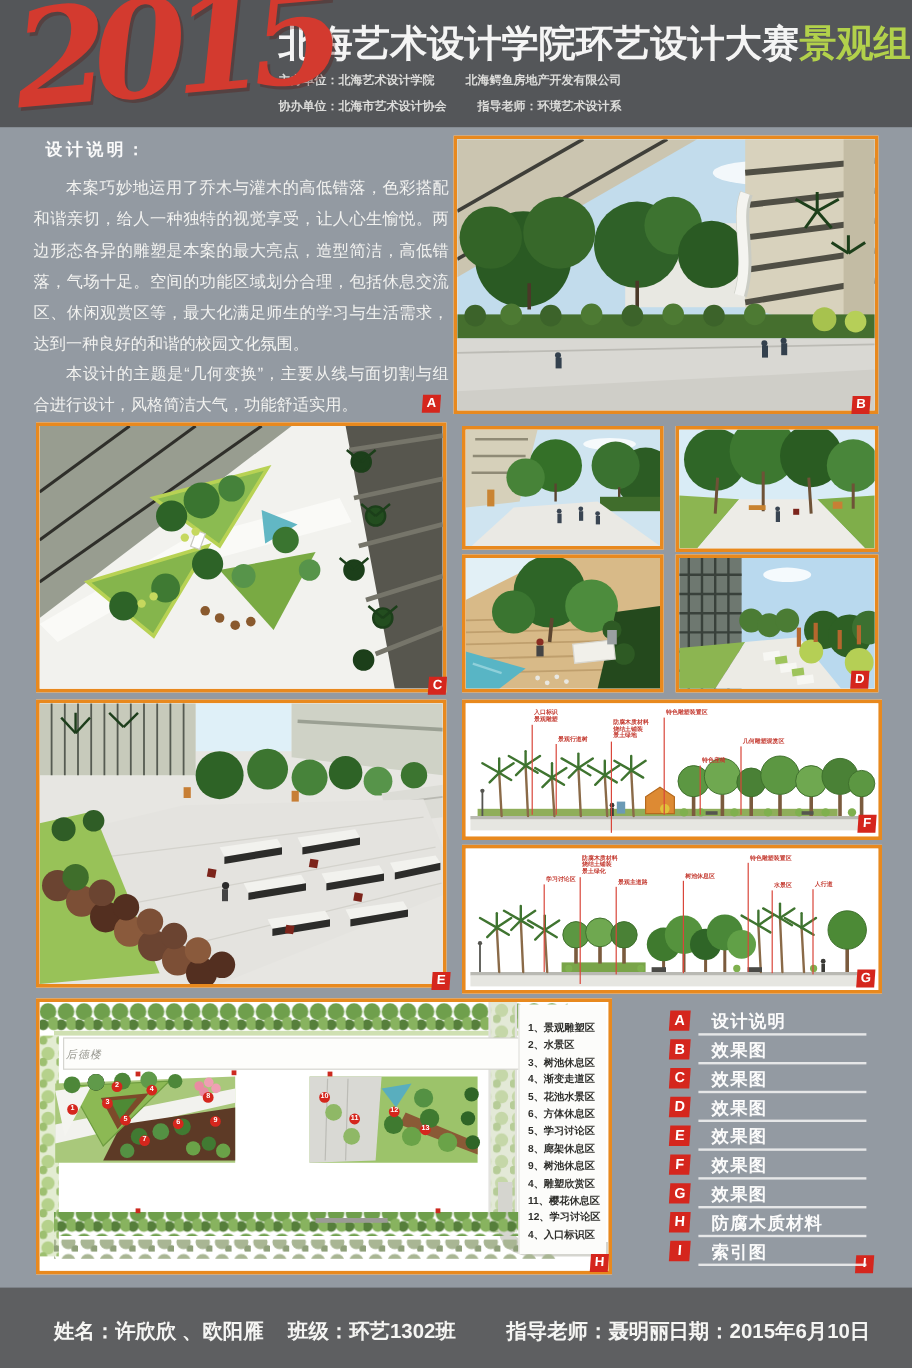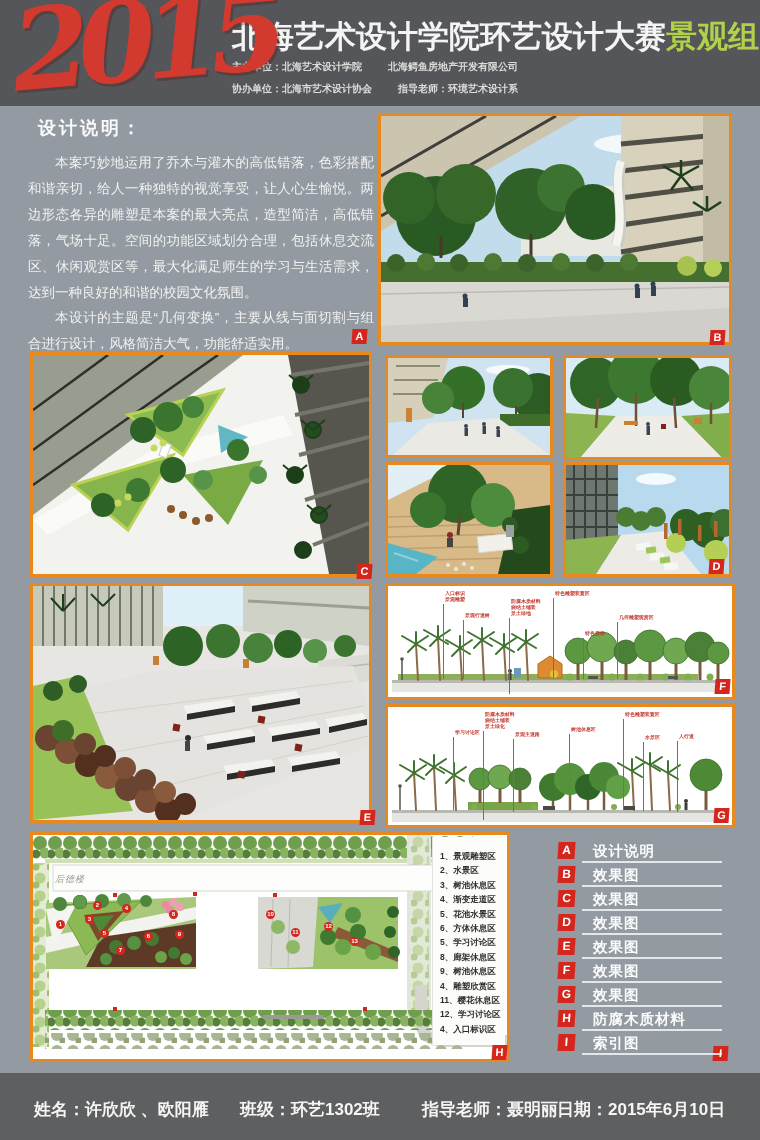--- a/index.html
+++ b/index.html
@@ -18,21 +18,21 @@
   .orgline span{margin-right:26px;}
   .org1{top:60px;} .org2{top:82px;}
   
   .photo{position:absolute;border:3px solid #e8891e;background:#fff;box-sizing:border-box;overflow:hidden;}
   .photo svg{display:block;width:100%;height:100%;}
   .badge{position:absolute;width:15px;height:15px;background:#d5261d;color:#fff;
          font-weight:bold;font-size:11px;line-height:15px;text-align:center;
          transform:skewX(-4deg);z-index:8;}
   
   .desc{position:absolute;left:28px;top:116px;width:346px;height:228px;color:#f2f2f0;}
-  .desc h2{margin:0 0 10px 10px;font-size:18px;letter-spacing:3px;color:#fafafa;}
+  .desc h2{margin:0 0 10px 10px;font-size:14px;letter-spacing:3px;color:#fafafa;}
   .desc p{margin:0;font-size:13.5px;line-height:1.92;text-indent:2em;text-align:justify;}
   
   .annwrap{position:absolute;left:3px;top:3px;right:3px;bottom:3px;z-index:4;}
   .ann{position:absolute;}
   .ann-line{position:absolute;left:0;width:1px;background:#d9463b;}
   .ann-t{position:relative;margin-left:2px;font-size:8px;font-weight:bold;color:#c43a30;
          line-height:1.15;white-space:pre-line;transform:scale(.62);transform-origin:left top;
          width:90px;}
   
   .plan-legend{position:absolute;top:2px;right:2px;width:73px;height:208px;background:#fcfcfa;
@@ -819,19 +819,19 @@
         <div class="iline"></div>
       </div>
       <div class="index-row" style="top: 196px;">
         <span class="ibadge">I</span>
         <span class="ilabel">索引图</span>
         <div class="iline"></div>
       </div>
     </div>
 
   <div class="ftr">
-    <span style="left:34px">姓名：许欣欣 、欧阳雁</span>
+    <span style="left:45px">姓名：许欣欣 、欧阳雁</span>
     <span style="left:240px">班级：环艺1302班</span>
     <span style="left:422px">指导老师：聂明丽</span>
     <span style="left:557px">日期：2015年6月10日</span>
   </div>
 
 </div>
 
 </body></html>

